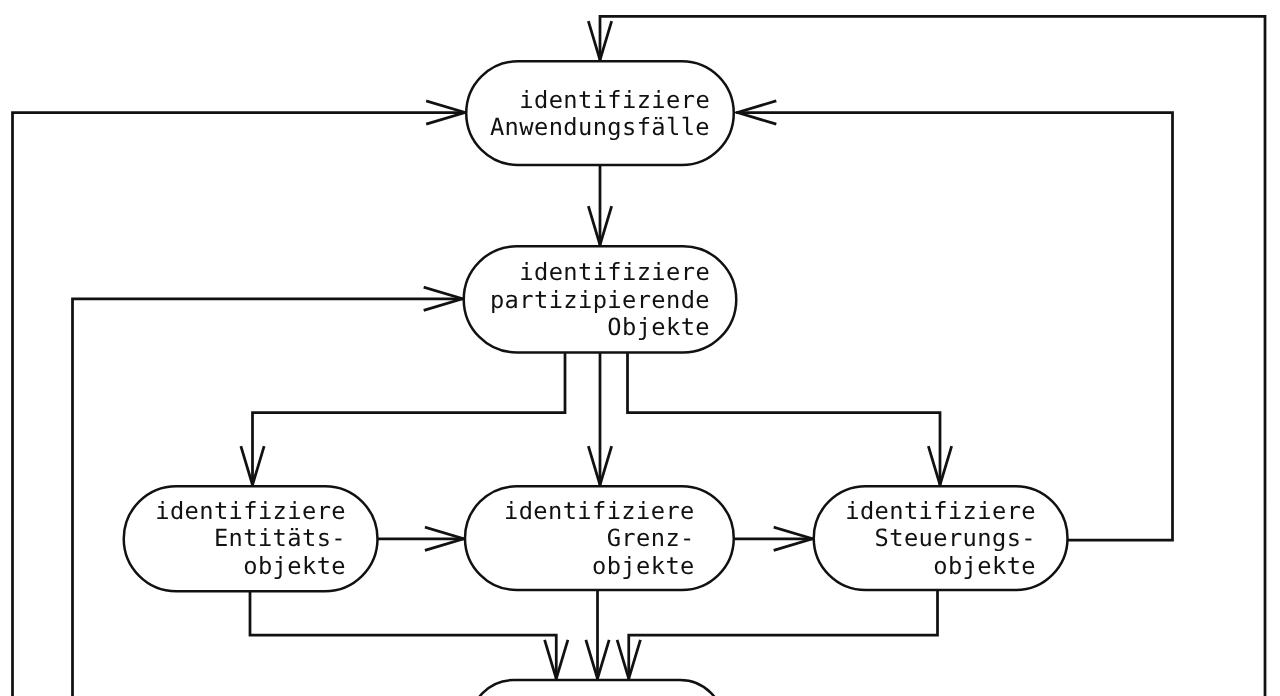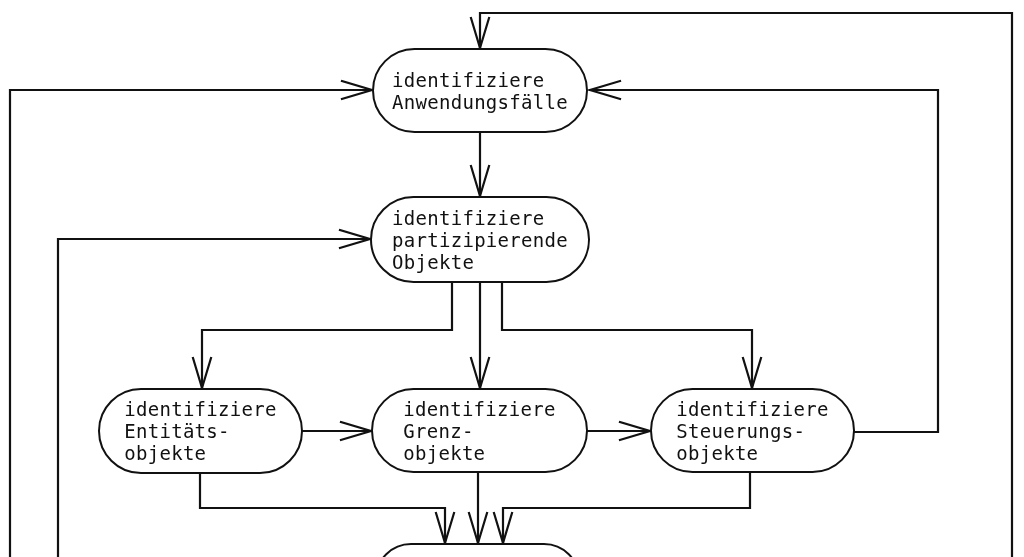--- a/index.html
+++ b/index.html
@@ -24,21 +24,21 @@
     z-index: 1;
   }
   .node {
     position: absolute;
     box-sizing: border-box;
     background: #ffffff;
     border: 2.2px solid #111111;
     display: flex;
     align-items: center;
     justify-content: center;
-    text-align: left;
+    text-align: right;
     z-index: 2;
   }
   .node .label {
     white-space: pre-line;
     font-size: 19px;
     line-height: 22px;
     letter-spacing: 0.3px;
   }
   
   #node-anwendungsfaelle { left: 372px; top: 48px;  width: 216px; height: 85px; border-radius: 43px; }

